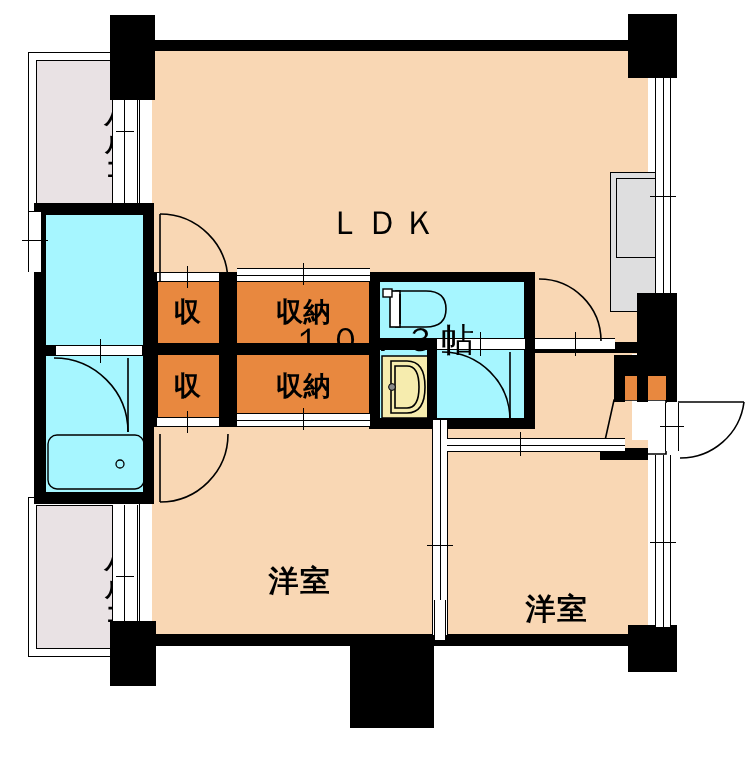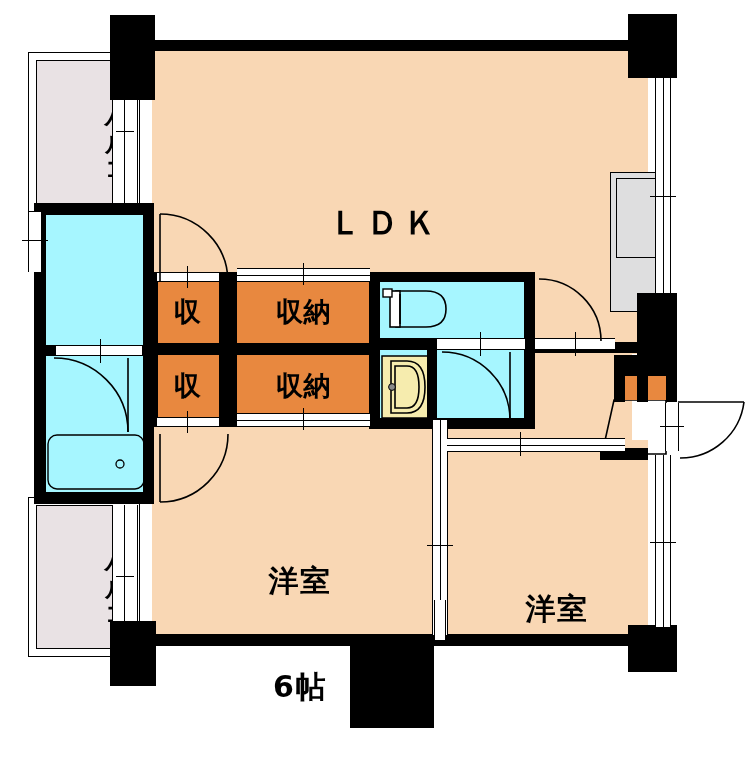--- a/index.html
+++ b/index.html
@@ -35,21 +35,21 @@
 
   
   .label {
     color: #000;
     text-align: center;
     line-height: 1.18;
     letter-spacing: .06em;
     white-space: pre;
     user-select: none;
   }
-  .lbl-ldk   { font-size: 33px; font-weight: 700; letter-spacing: .13em; }
+  .lbl-ldk   { font-size: 33px; font-weight: 400; letter-spacing: .13em; }
   .lbl-room  { font-size: 30px; font-weight: 700; letter-spacing: .05em; }
   .lbl-sto   { font-size: 27px; font-weight: 700; color:#000; letter-spacing: .02em;}
   .lbl-stoS  { font-size: 27px; font-weight: 700; color:#000; }
   .lbl-balc  {
     font-size: 25px; font-weight: 700; letter-spacing: .02em;
     writing-mode: vertical-rl; text-orientation: upright;
   }
 
   
   .arc { position:absolute; overflow: visible; }
@@ -282,24 +282,24 @@
     <path d="M2,2 A62,62 0 0 1 64,64"></path>
   </svg>
 
   <svg class="arc" style="left:678px; top:400px;" width="80" height="62" viewBox="0 0 80 62">
     <line x1="0" y1="2" x2="66" y2="2"></line>
     <path d="M66,2 A64,64 0 0 1 2,58"></path>
   </svg>
 
   <div class="abs label lbl-ldk" style="left:265px; top:126px; width:240px; text-align:center;">
     <div>ＬＤＫ</div>
+    <div>１０．３帖</div>
   </div>
 
   <div class="abs label lbl-room" style="left:215px; top:492px; width:170px; text-align:center;">
     <div>洋室</div>
-    <div>6帖</div>
   </div>
 
   <div class="abs label lbl-room" style="left:472px; top:520px; width:170px; text-align:center;">
     <div>洋室</div>
   </div>
 
 </div>
 
 </body></html>

